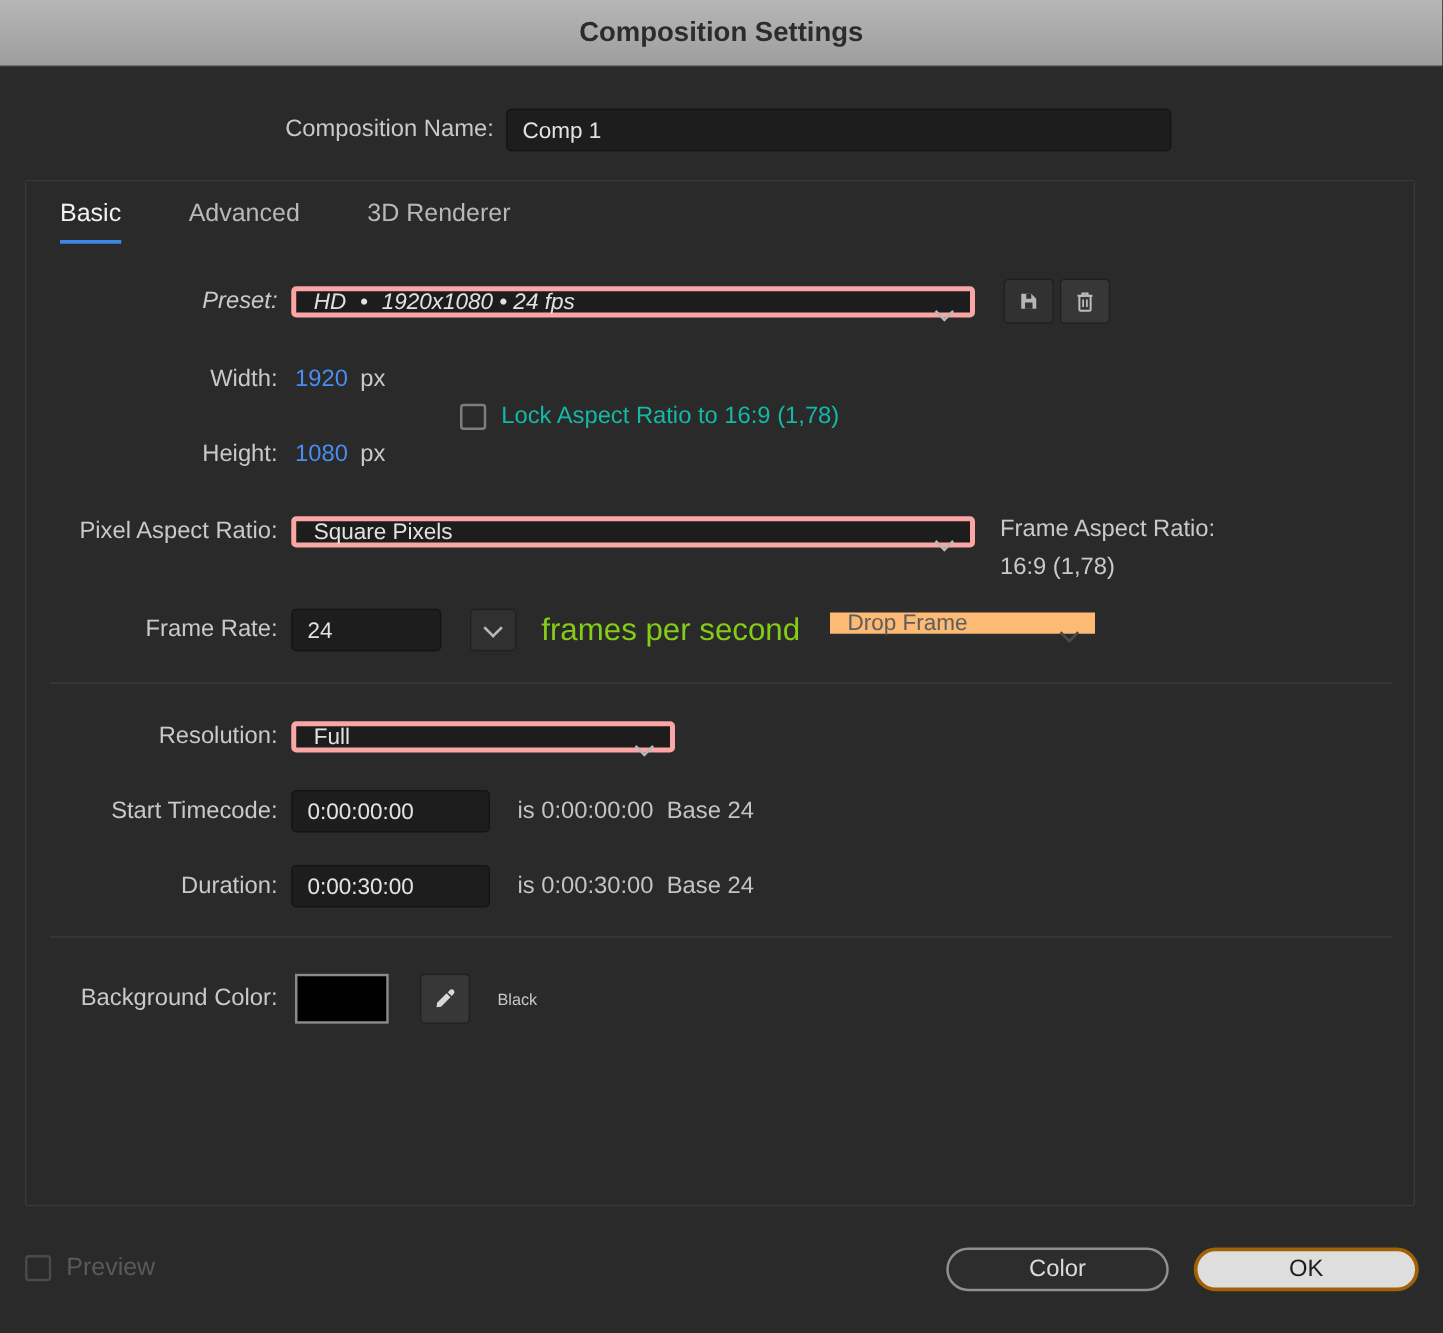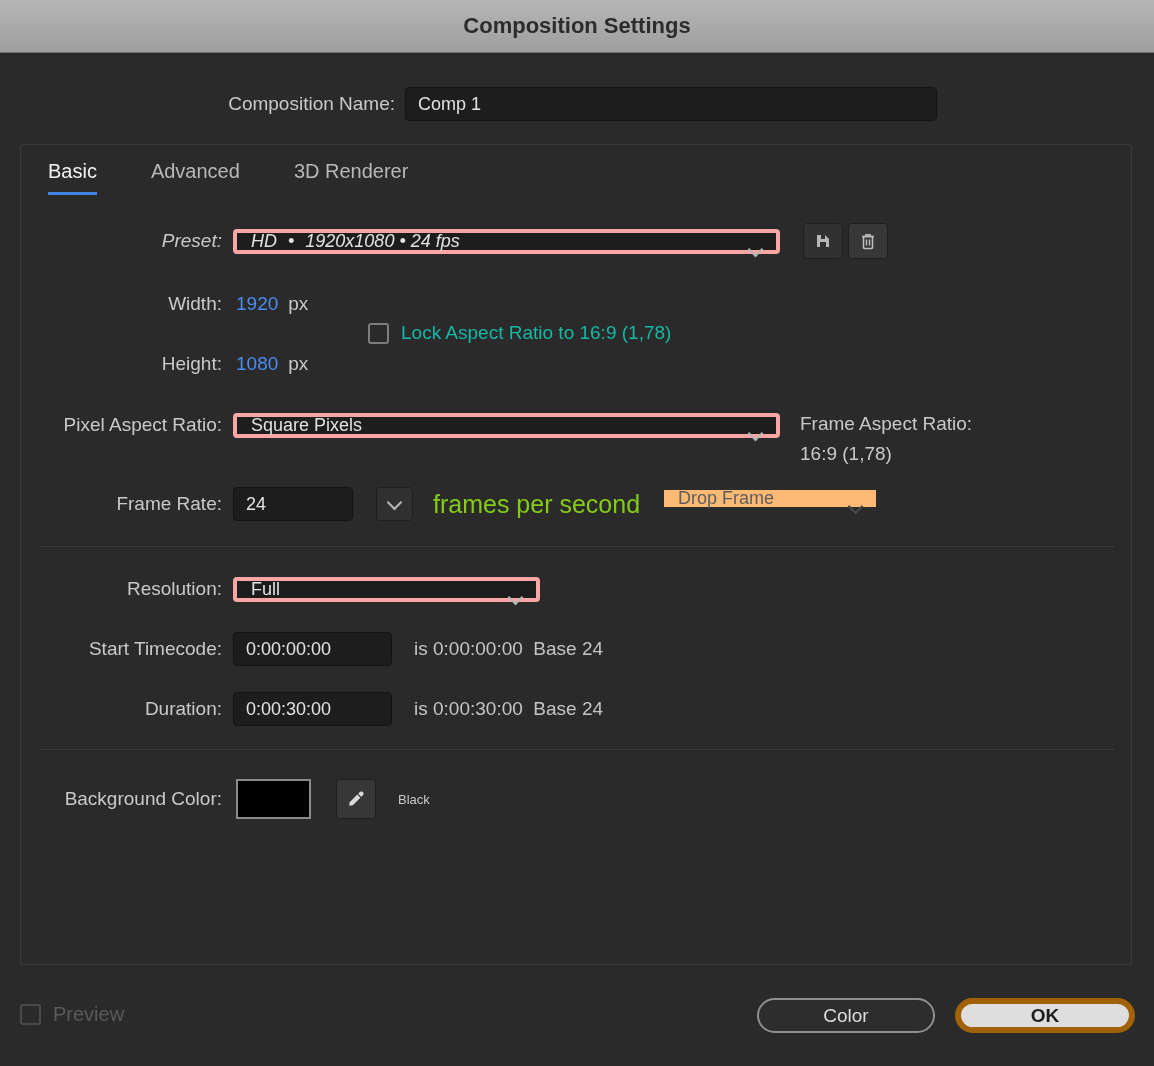--- a/index.html
+++ b/index.html
@@ -68,21 +68,21 @@
   .tabs{position:absolute;left:48px;top:160px;display:flex;gap:54px;}
   .tab{font-size:20px;color:#b8b8b8;padding-bottom:9px;border-bottom:3px solid transparent;cursor:default;}
   .tab.active{color:#f1f1f1;border-bottom-color:#3f87e0;}
 
   
   .btn-pill{
     position:absolute;height:35px;border-radius:18px;display:flex;align-items:center;justify-content:center;
     font-size:19px;box-sizing:border-box;cursor:default;
   }
   .btn-cancel{left:757px;top:998px;width:178px;background:#2d2d2d;border:2px solid #8f8f8f;color:#dcdcdc;}
-  .btn-ok{left:955px;top:998px;width:180px;background:#dedede;border:6px solid #a16207;color:#1c1c1c;font-weight:700;}
+  .btn-ok{left:955px;top:998px;width:180px;background:#dedede;border:3px solid #a16207;color:#1c1c1c;font-weight:400;}
 
   .preview{position:absolute;left:20px;top:1003px;display:flex;align-items:center;gap:12px;}
   .preview .checkbox{border-color:#4a4a4a;}
   .preview .plabel{color:#5a5a5a;font-size:20px;}
 
   .swatch{
     width:75px;height:40px;background:#000;border:2px solid #8a8a8a;box-sizing:border-box;
   }
 </style>
 </head>

